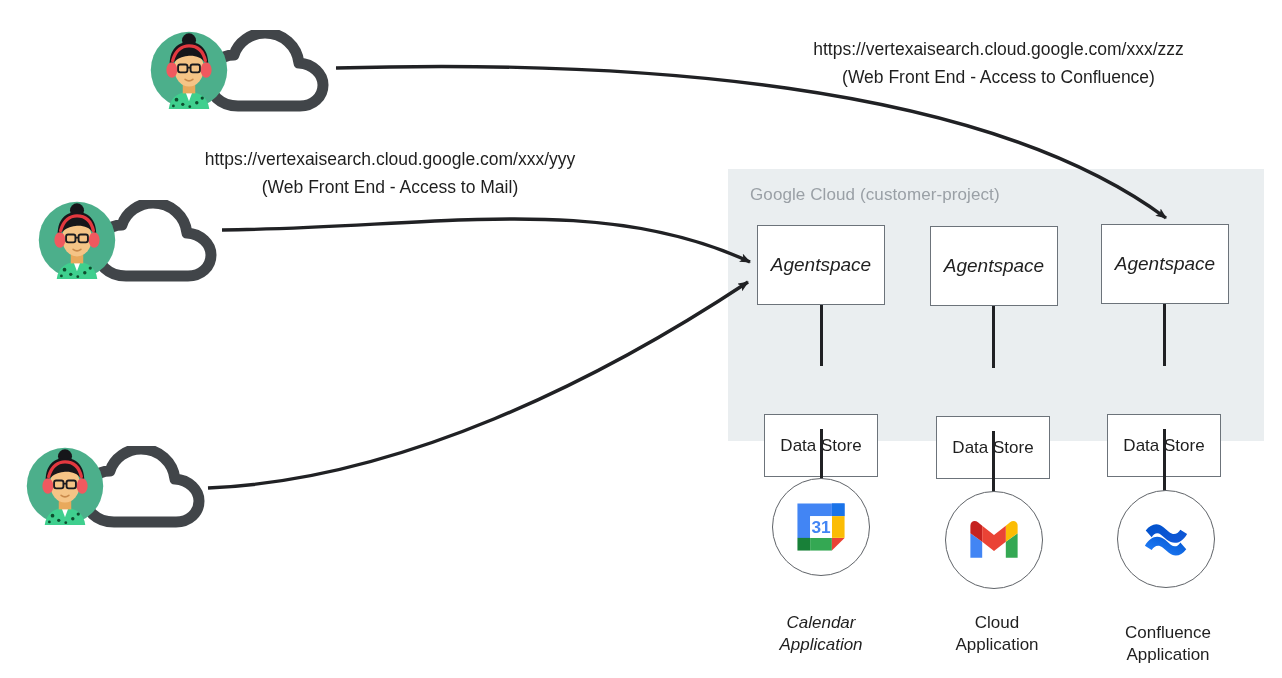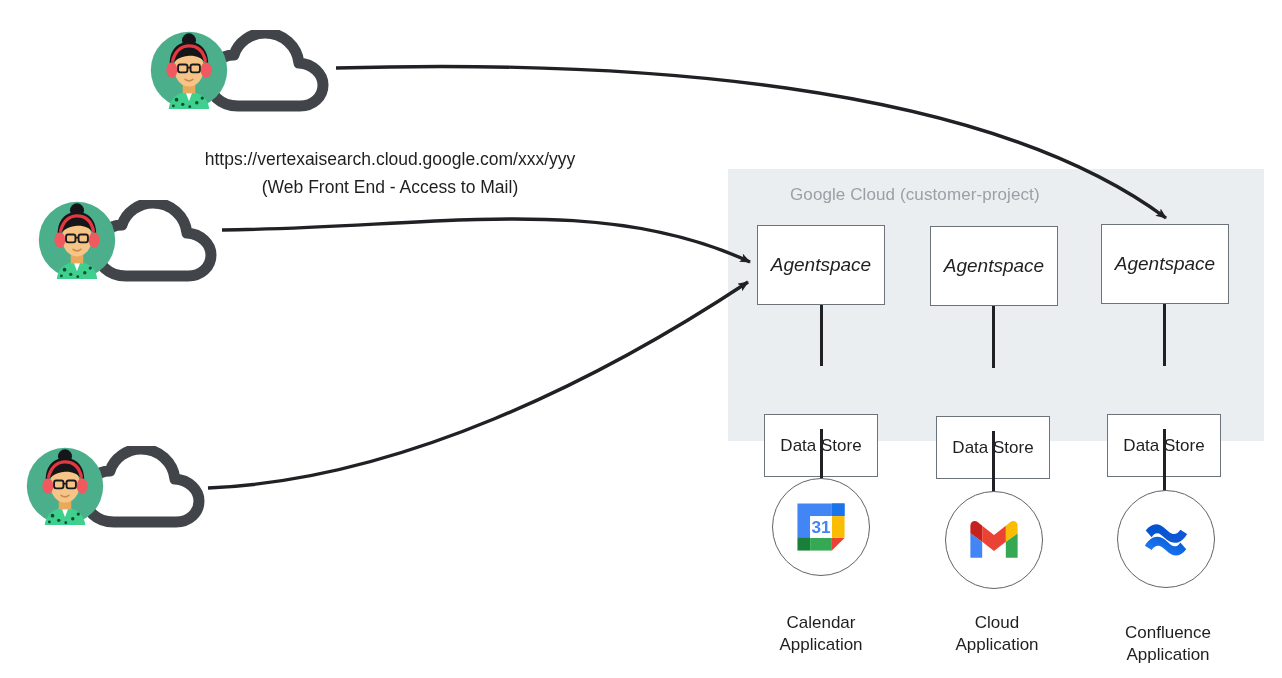--- a/index.html
+++ b/index.html
@@ -29,21 +29,20 @@
     background: #eaeef0;
   }
   .gc-label {
     position: absolute;
     left: 750px;
     top: 185px;
     font-size: 17px;
     color: #9aa0a6;
     letter-spacing: 0.1px;
     white-space: nowrap;
-    margin-left: 40px;
   }
   
   .node-box {
     position: absolute;
     background: #ffffff;
     border: 1.6px solid #6c737a;
     box-sizing: border-box;
     display: flex;
     align-items: center;
     justify-content: center;
@@ -173,20 +172,24 @@
         <ellipse cx="28" cy="50" rx="7" ry="10" fill="#F0595F"></ellipse>
         <ellipse cx="72" cy="50" rx="7" ry="10" fill="#F0595F"></ellipse>
 
         <rect x="36" y="43" width="12" height="10" rx="2.6" fill="none" stroke="#1b1b1f" stroke-width="2.4"></rect>
         <rect x="52" y="43" width="12" height="10" rx="2.6" fill="none" stroke="#1b1b1f" stroke-width="2.4"></rect>
         <line x1="48" y1="47" x2="52" y2="47" stroke="#1b1b1f" stroke-width="2.2"></line>
 
         <path d="M45,62 Q50,66 55,62" fill="none" stroke="#C98A4B" stroke-width="2" stroke-linecap="round"></path>
       </g>
     </svg>
+  </div>
+  <div class="url-caption" style="left:806px; top:36px; width:385px;">
+    <div>https://vertexaisearch.cloud.google.com/xxx/zzz</div>
+    <div>(Web Front End - Access to Confluence)</div>
   </div>
 
   <div class="user-node" style="left:38px; top:198px;">
     <svg class="cloud-svg" width="128" height="82" viewBox="0 0 128 82" xmlns="http://www.w3.org/2000/svg">
       <path d="M36,76 C18,76 7,64 7,50 C7,36 18,25 32,25 C36,12 49,3 63,3 C81,3 95,16 97,33 C111,34 121,44 121,55 C121,67 111,76 98,76 Z" fill="none" stroke="#414549" stroke-width="11" stroke-linejoin="round"></path>
     </svg>
     <svg class="avatar-svg" width="78" height="78" viewBox="0 0 100 100" xmlns="http://www.w3.org/2000/svg">
       <circle cx="50" cy="50" r="49" fill="#4CAF8B"></circle>
       <path d="M24,100 C26,84 38,78 50,78 C62,78 74,84 76,100 Z" fill="#3FCF8E"></path>
       <circle cx="34" cy="88" r="2.4" fill="#0d4d2e"></circle>
@@ -254,21 +257,21 @@
       <path d="M44,6 H58 V20 H44 Z" fill="#4285F4"></path>
       <path d="M44,6 H58 V20 H44 Z" fill="#1A73E8"></path>
       <path d="M44,20 H58 V44 H44 Z" fill="#FBBC04"></path>
       <path d="M6,44 H20 V58 H6 Z" fill="#188038"></path>
       <path d="M20,44 H44 V58 H20 Z" fill="#34A853"></path>
       <path d="M44,44 H58 L44,58 Z" fill="#EA4335"></path>
       <rect x="20" y="20" width="24" height="24" fill="#ffffff"></rect>
       <text x="32" y="39" font-family="'Liberation Sans', sans-serif" font-size="19" font-weight="bold" fill="#4285F4" text-anchor="middle">31</text>
     </svg>
   </div>
-  <div class="app-label" style="left:726px; top:612px;">
+  <div class="app-label" style="left:726px; top:612px;font-style:italic;">
     <div>Calendar</div>
     <div>Application</div>
   </div>
 
   <div class="node-box agentspace-box" style="left:930px; top:226px; width:128px; height:80px;">Agentspace</div>
   <div class="stem" style="left:992px; top:306px; height:62px;"></div>
   <div class="node-box datastore-box" style="left:936px; top:368px; width:114px; height:63px;">Data Store</div>
   <div class="stem" style="left:992px; top:431px; height:62px;"></div>
   <div class="app-circle" style="left:945px; top:491px;">
     <svg width="54" height="54" viewBox="0 0 64 50" xmlns="http://www.w3.org/2000/svg">

